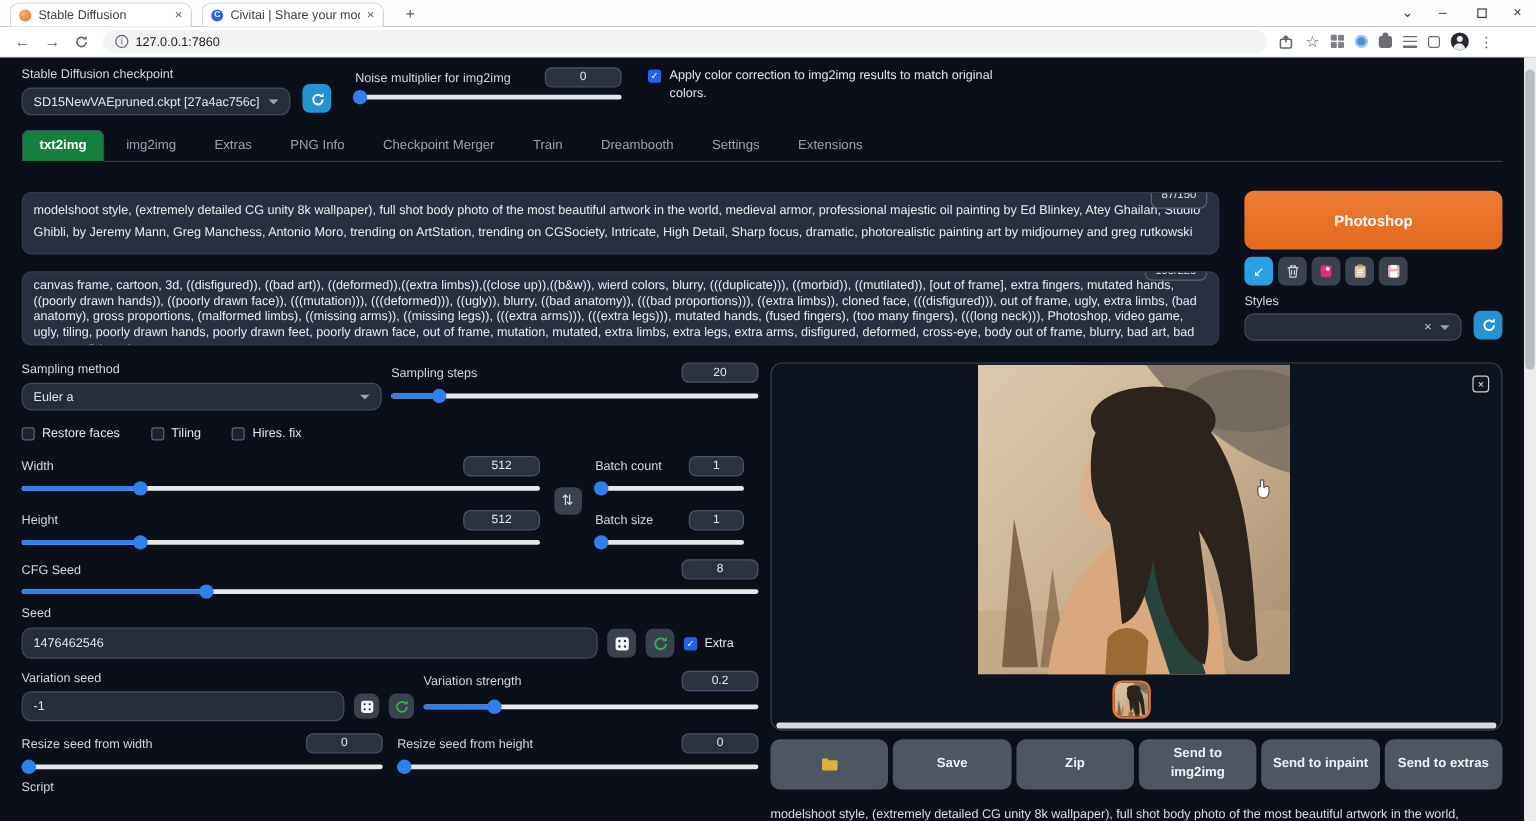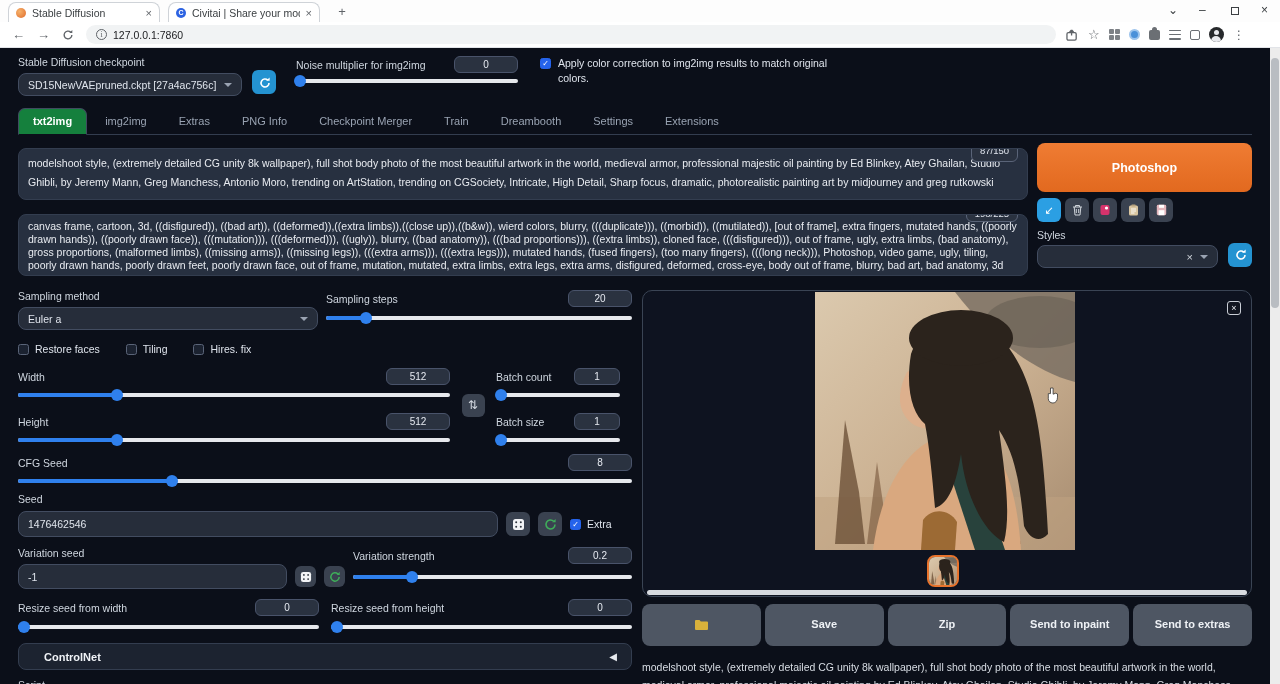--- a/index.html
+++ b/index.html
@@ -72,21 +72,21 @@
   #noise-block { width:222px; margin-left:10px; }
   #cc-block { display:flex; gap:7px; margin-left:12px; width:300px; font-size:10.5px; line-height:1.45; color:#dfe4ec; }
 
   
   #navtabs { display:flex; align-items:flex-end; gap:4px; margin-top:12px; border-bottom:1px solid #333d4f; }
   .ntab { font-size:11px; color:#99a3b2; padding:6px 14px 7px; }
   .ntab.active { color:#fff; font-weight:bold; border:1px solid #404b5f; border-bottom:1px solid #0b0f19;
     border-radius:7px 7px 0 0; margin-bottom:-1px; background:#15803d; }
 
   
-  #promptrow { display:flex; gap:9px; margin-top:8px; }
+  #promptrow { display:flex; gap:21px; margin-top:20px;align-items:center; }
   #promptcol { flex:1; min-width:0; }
   .pbox { position:relative; background:#273040; border:1px solid #333d4f; border-radius:8px;
     color:#e8ebf0; font-size:10.5px; line-height:1.85; padding:5px 9px; overflow:hidden; }
   .counter { position:absolute; top:-9px; right:9px; background:#2a3240; border:1px solid #5a6478;
     border-radius:6px; font-size:9.5px; color:#dfe4ec; padding:1px 8px; z-index:2; }
   #gencol { width:215px; flex:0 0 auto; }
   #generate { width:215px; height:49px; background:linear-gradient(#ef7c33,#e2691f); border-radius:8px;
     color:#fff; font-size:12.5px; font-weight:bold; display:flex; align-items:center; justify-content:center; }
   #toolrow { display:flex; gap:4px; margin-top:6px; }
   #styles-dd { margin-top:4px; width:183px; height:23px; display:flex; align-items:center; justify-content:flex-end;
@@ -518,24 +518,20 @@
               <span class="lbl">Resize seed from height</span>
               <span class="numbox">0</span>
             </div>
             <div class="slider">
               <div class="fill" style="width:2%"></div>
                 <div class="knob" style="left:2%"></div>
             </div>
           </div>
         </div>
 
-        <div id="controlnet">
-          <span>ControlNet</span>
-          <span class="tri">◀</span>
-        </div>
 
         <div id="scriptblock">
           <div class="lbl">Script</div>
 
         </div>
       </div>
 
       <div id="outcol">
         <div id="gallery">
           <svg id="genimg" viewBox="0 0 260 258" width="260" height="258">
@@ -554,20 +550,21 @@
         </div>
 
         <div id="galbtns">
           <div class="gbtn">
             <svg width="15" height="12" viewBox="0 0 15 12">
               <path d="M1 2 a1 1 0 0 1 1-1 h3.5 l1.3 1.5 H13 a1 1 0 0 1 1 1 V10 a1 1 0 0 1-1 1 H2 a1 1 0 0 1-1-1 Z" fill="#d9b13b"></path>
             </svg>
           </div>
           <div class="gbtn">Save</div>
           <div class="gbtn">Zip</div>
+          <div class="gbtn">Send to img2img</div>
           <div class="gbtn">Send to inpaint</div>
           <div class="gbtn">Send to extras</div>
         </div>
 
         <div id="outinfo">modelshoot style, (extremely detailed CG unity 8k wallpaper), full shot body photo of the most beautiful artwork in the world, medieval armor, professional majestic oil painting by Ed Blinkey, Atey Ghailan, Studio Ghibli, by Jeremy Mann, Greg Manchess, Antonio Moro, trending on ArtStation, trending on</div>
       </div>
     </div>
   </div>
 
   <div id="vscroll">

